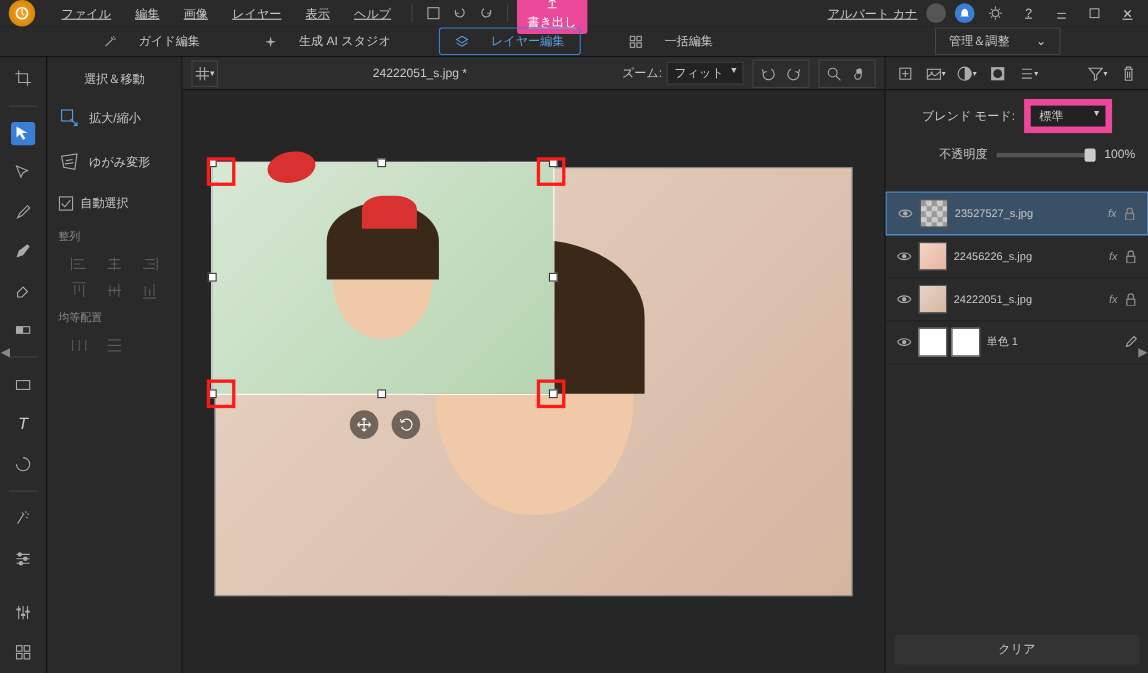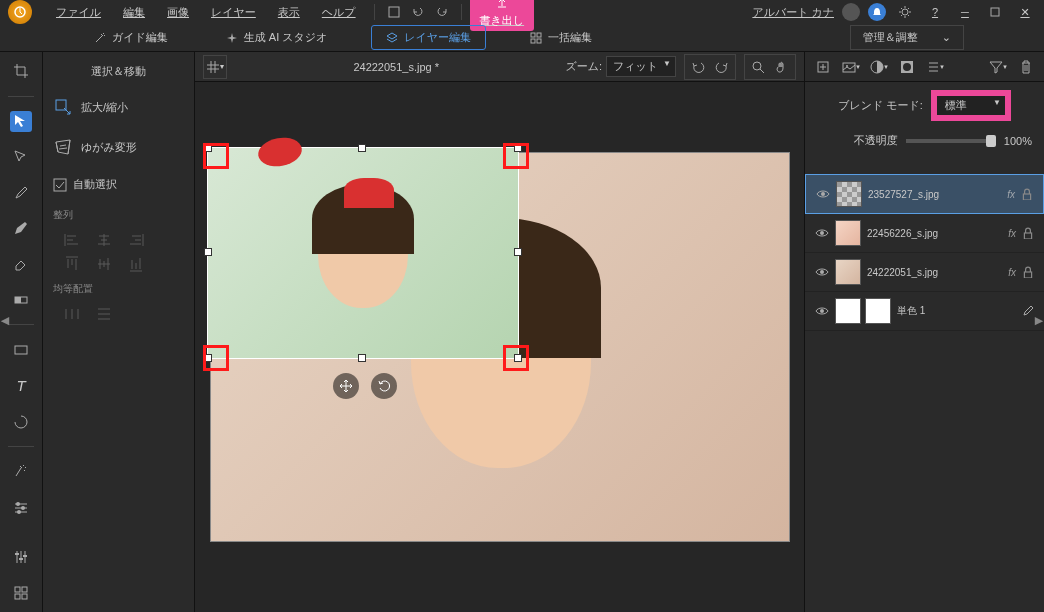--- a/index.html
+++ b/index.html
@@ -10,34 +10,34 @@
 .menubar .menuitem { padding: 4px 10px; cursor: pointer; }
 .menubar .divider { width: 1px; height: 16px; background: #444; margin: 0 6px; }
 .menubar .iconbtn { width: 22px; height: 22px; display: flex; align-items: center; justify-content: center; cursor: pointer; }
 .menubar .export { background: #ec4899; padding: 3px 10px; border-radius: 3px; color: #fff; display:flex; align-items:center; gap:4px;flex-direction:column; }
 .menubar .spacer { flex: 1; }
 .menubar .user { display:flex;align-items:center;gap:8px; }
 .menubar .avatar { width:18px;height:18px;border-radius:50%;background:#555; }
 .menubar .bluecircle { width:18px;height:18px;border-radius:50%;background:#3a7fd5;display:flex;align-items:center;justify-content:center; }
 
 .modebar { height: 28px; background: #2a2a2a; display: flex; align-items: center; padding: 0 80px; gap: 30px; border-bottom:1px solid #111; }
-.modebar .mode { display:flex;align-items:center;gap:6px;padding:4px 14px;cursor:pointer;border-radius:3px; }
+.modebar .mode { display:flex;align-items:center;gap:20px;padding:4px 14px;cursor:pointer;border-radius:3px; }
 .modebar .mode.active { border:1px solid #3a7fd5;color:#5a9fe5; }
 .modebar .spacer { flex: 1; }
 .modebar .adjust { border:1px solid #444;padding:4px 12px;display:flex;align-items:center;gap:24px; min-width:100px;justify-content:center;}
 
 .main { display: flex; height: 560px; }
 
 .toolstrip { width: 42px; background: #2a2a2a; display: flex; flex-direction: column; align-items: center; padding: 8px 0; gap: 14px; }
 .toolstrip .tool { width: 22px; height: 22px; display: flex; align-items: center; justify-content: center; cursor: pointer; }
 .toolstrip .tool.active { background:#3a7fd5;border-radius:3px; }
 .toolstrip .sep { height:1px;width:26px;background:#444; }
 .toolstrip .spacer { flex: 1; }
 
-.leftpanel { width: 153px; background: #2a2a2a; border-left:1px solid #111;border-right:1px solid #111;padding: 4px 0; display:flex;flex-direction:column; }
+.leftpanel { width: 124px; background: #2a2a2a; border-left:1px solid #111;border-right:1px solid #111;padding: 4px 0; display:flex;flex-direction:column; }
 .leftpanel .title { text-align:center;padding:8px 0;font-size:11px; }
 .leftpanel .optrow { display:flex;align-items:center;gap:8px;padding:10px 10px;cursor:pointer; }
 .leftpanel .optrow .opticon { width:20px;height:20px;display:flex;align-items:center;justify-content:center; }
 .leftpanel .check { display:flex;align-items:center;gap:6px;padding:10px 10px;text-align:center; }
 .leftpanel .section { padding:6px 10px;font-size:10px;color:#888; }
 .leftpanel .alignrow { display:flex;gap:10px;padding:4px 18px; }
 .leftpanel .alignrow .ab { width:22px;height:16px;display:flex;align-items:center;justify-content:center;cursor:pointer;opacity:0.5; }
 
 .canvaszone { flex:1;background:#262626;position:relative;display:flex;flex-direction:column; }
 .canvtop { height:30px;background:#2d2d2d;display:flex;align-items:center;padding:0 8px;gap:8px;border-bottom:1px solid #111; }
@@ -540,14 +540,15 @@
         <div class="thumbpair">
             <div class="t"></div>
             <div class="t"></div>
           </div>
         <span class="lname">単色 1</span>
         <svg width="12" height="12" viewBox="0 0 12 12">
             <path d="M2 10 L3 7 L9 1 L11 3 L5 9 Z" fill="none" stroke="#aaa"></path>
           </svg>
       </div>
     </div>
+    <div class="clearbtn">クリア</div>
   </div>
 </div>
 
 </body></html>

